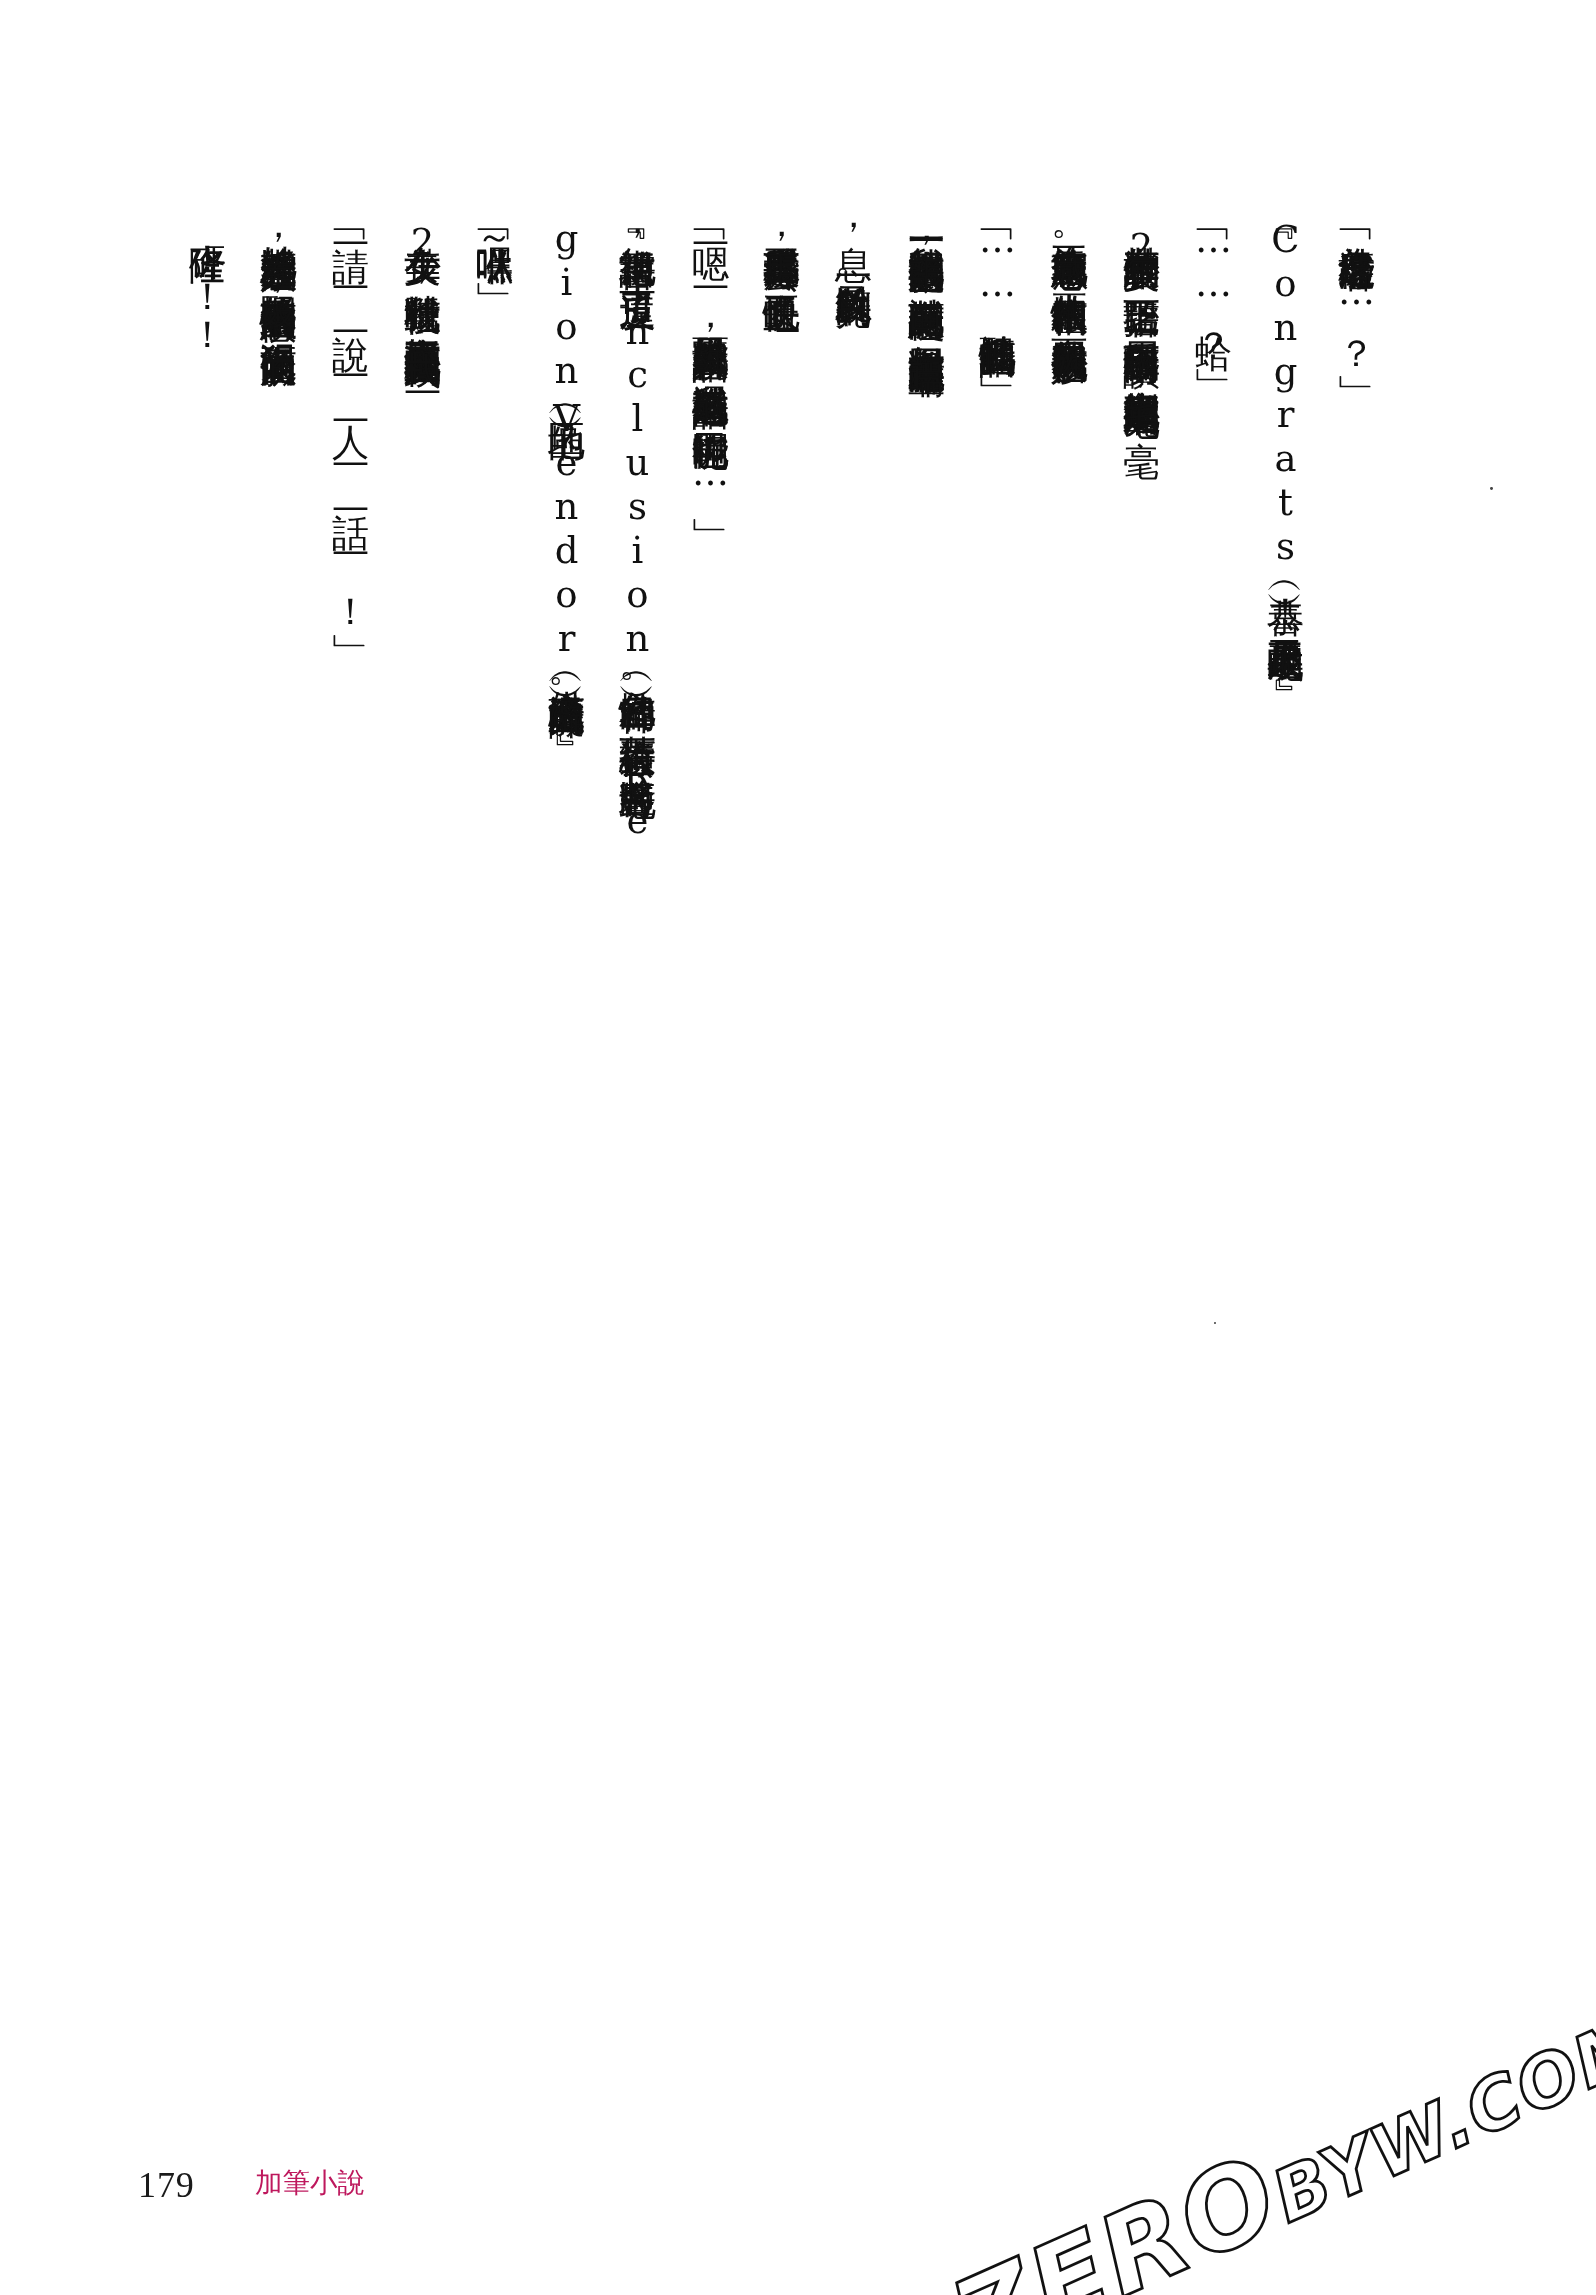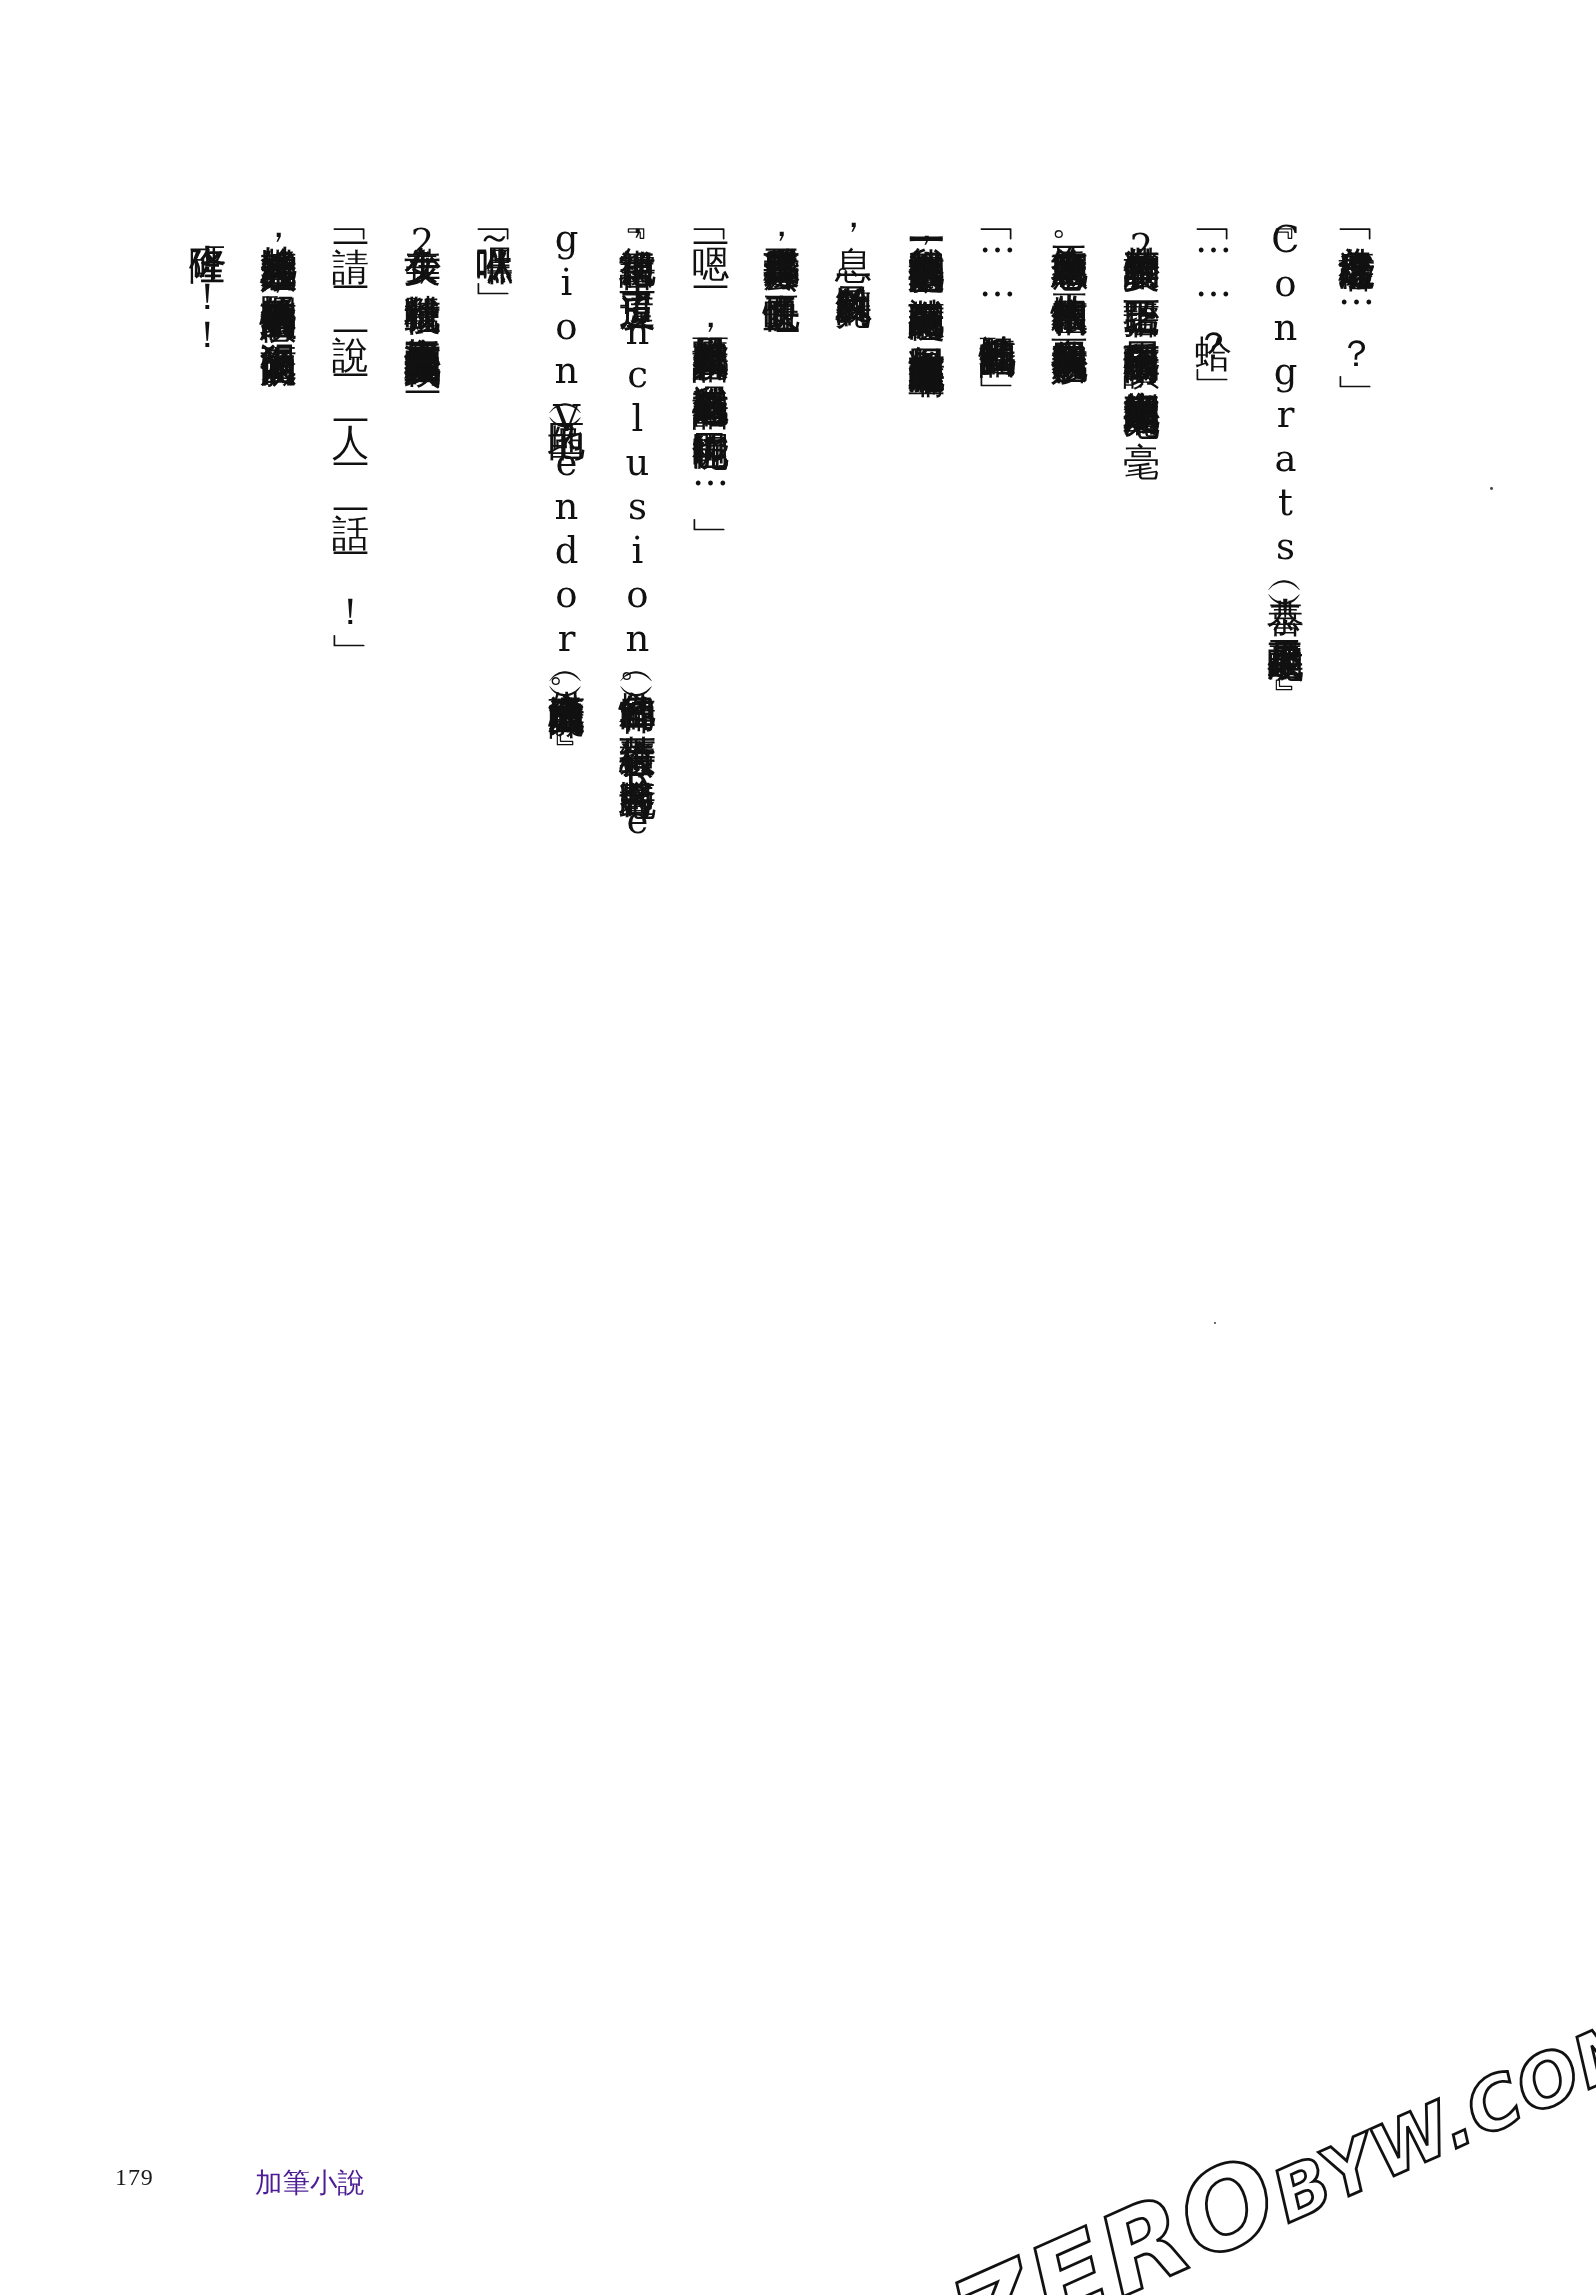--- a/index.html
+++ b/index.html
@@ -23,34 +23,34 @@
     text-orientation: upright;
     font-family: "DejaVu Serif", "Liberation Serif", serif;
     font-size: 37px;
     line-height: 44px;
     letter-spacing: 0.9px;
     color: #111111;
     white-space: nowrap;
   }
   .footer-num {
     position: absolute;
-    left: 115px;
+    left: 138px;
     top: 2164px;
     font-family: "Liberation Serif", "DejaVu Serif", serif;
-    font-size: 24px;
+    font-size: 36px;
     color: #1a1a1a;
     letter-spacing: 0.9px;
   }
   .footer-title {
     position: absolute;
     left: 255px;
     top: 2165px;
     font-family: Liberation Serif, serif;
     font-size: 27.5px;
-    color: #4c1d95;
+    color: #be185d;
   }
   .watermark {
     position: absolute;
     left: 927px;
     top: 2112px;
     width: 698px;
     height: 129px;
     transform: rotate(-24deg);
     transform-origin: center center;
     font-family: "DejaVu Sans", "Liberation Sans", sans-serif;

